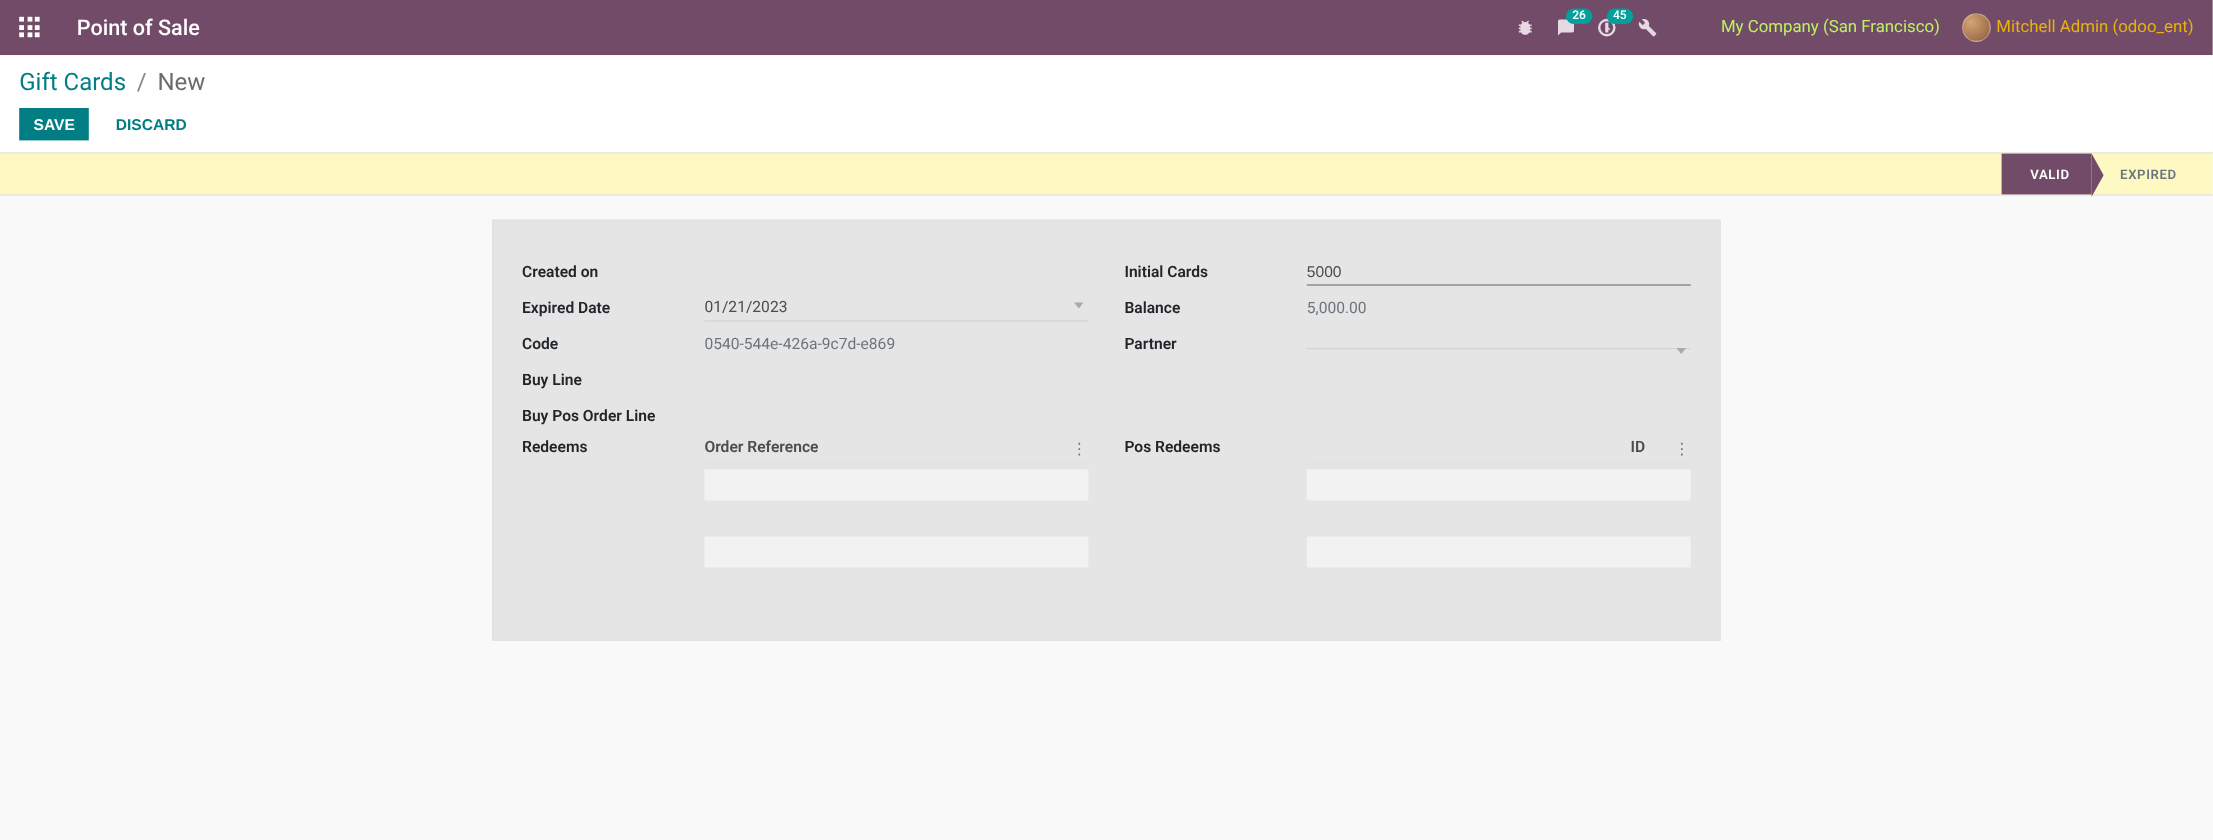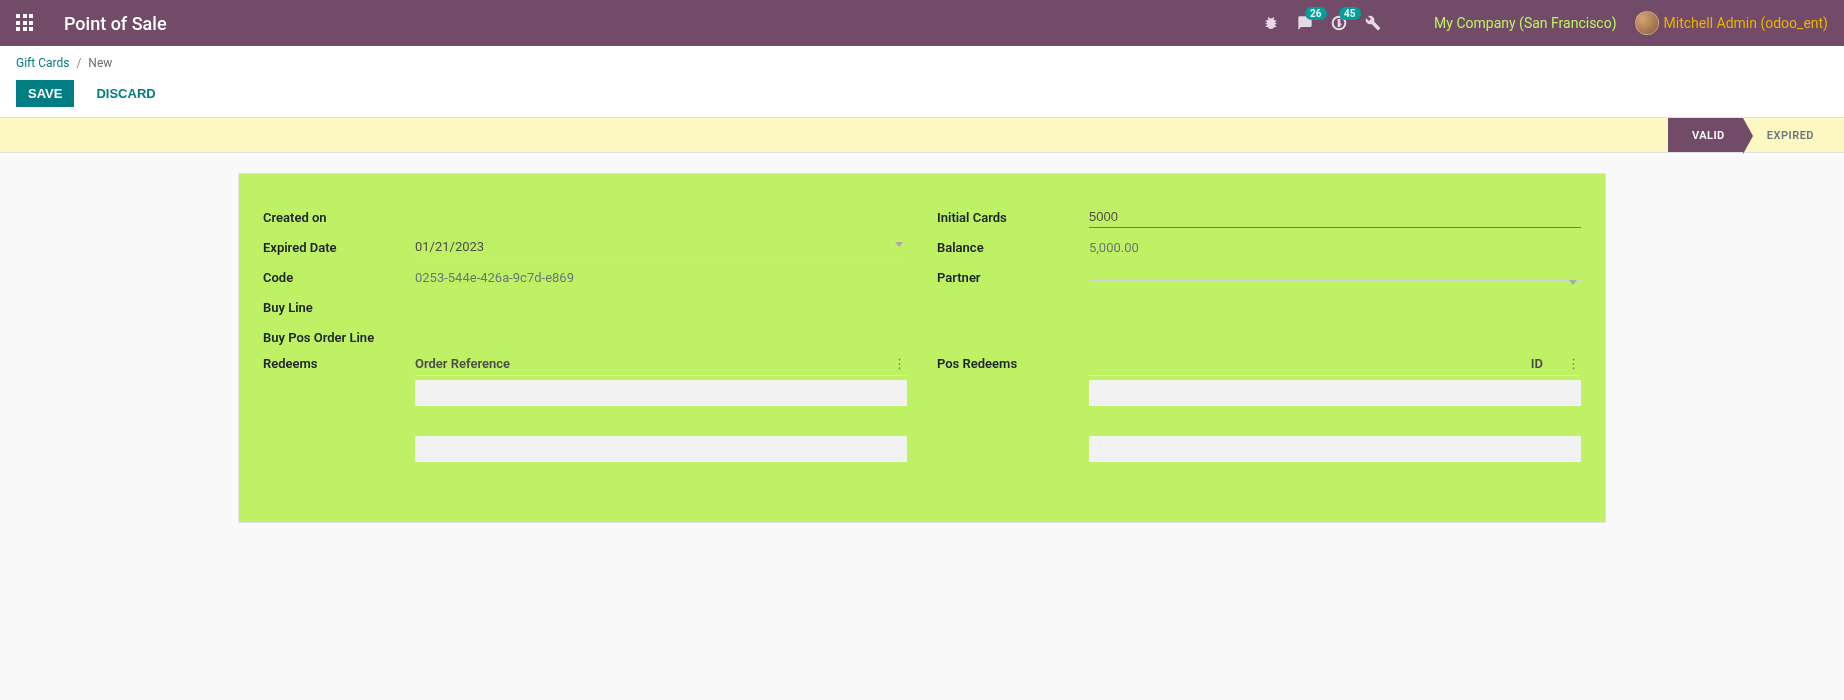--- a/index.html
+++ b/index.html
@@ -16,39 +16,39 @@
   .navbar-right { margin-left:auto; display:flex; align-items:center; gap: 18px; }
   .systray-item { position:relative; cursor:pointer; color:#e7d9e3; }
   .badge { position:absolute; top:-8px; left:8px; background:#00A09D; color:#fff; border-radius:10px; font-size:10px; padding:1px 5px; font-weight:600;}
   .company { color:#bef264; font-size:14px;margin-left:35px; }
   .user { display:flex; align-items:center; gap:5px; color:#eab308; font-size:14px;}
   .avatar { width:24px; height:24px; border-radius:50%; background: radial-gradient(circle at 30% 30%, #d4a574, #8b5a3c); border:1px solid rgba(255,255,255,0.3);}
   .icon-svg { width:16px; height:16px; fill:#e7d9e3; display:block;}
   
   
   .control-panel { background:#fff;  padding: 10px 16px 0 16px;}
-  .breadcrumb { font-size: 12px; margin-bottom: 10px; color:#6c6c6c;}
+  .breadcrumb { font-size: 20px; margin-bottom: 10px; color:#6c6c6c;}
   .breadcrumb a { color:#017e84; text-decoration:none; cursor:pointer;}
   .breadcrumb .sep { color:#888; margin:0 4px;}
   .action-buttons { display:flex; gap: 10px; padding-bottom:10px;}
   .btn-save { background:#017e84; color:#fff; border:none; padding: 6px 12px; font-size:13px; font-weight:600; cursor:pointer; text-transform:uppercase;}
   .btn-discard { background:transparent; color:#017e84; border:none; padding: 6px 12px; font-size:13px; font-weight:600; cursor:pointer; text-transform:uppercase;}
   
   
   .statusbar-wrap { background:#fef9c3; border-top:1px solid #dee2e6; border-bottom:1px solid #dee2e6; height:36px; display:flex; justify-content:flex-end; align-items:stretch; padding-right: 0;}
   .status-steps { display:flex; align-items:stretch; margin-right:12px;}
   .status-step { position:relative; display:flex; align-items:center; padding: 0 18px 0 24px; font-size:11px; font-weight:600; letter-spacing:0.5px; cursor:pointer; color:#6c757d;}
   .status-step.active { background:#714B67; color:#fff; }
   .status-step.active::after { content:""; position:absolute; right:-10px; top:0; border-top:18px solid transparent; border-bottom:18px solid transparent; border-left:10px solid #714B67; z-index:2;}
   .status-step.active::before { content:""; position:absolute; left:0; top:0; border-top:18px solid transparent; border-bottom:18px solid transparent; border-left:10px solid #fff; }
   .status-step:first-child.active::before { display:none;}
   
   
   .form-container { display:flex; justify-content:center; padding: 20px 0 40px 0;}
-  .form-sheet { background:#bef264; border:1px solid #dee2e6; width: 1368px; padding: 28px 24px 60px 24px; }
+  .form-sheet { background:#e5e5e5; border:1px solid #dee2e6; width: 1024px; padding: 28px 24px 60px 24px; }
   .form-columns { display:flex; gap: 30px;}
   .form-col { flex:1; }
   .form-row { display:flex; align-items:center; min-height:30px; margin-bottom: 0px;}
   .form-label { width: 152px; font-weight:600; color:#212529; font-size:13px; padding-right:8px;}
   .form-value { flex:1; font-size:13px; color:#666; }
   .form-input { flex:1; border:none; border-bottom:1px solid #ced4da; font-size:13px; padding: 3px 0; background:transparent; outline:none; color:#4c4c4c;}
   .form-input.dropdown { position:relative; cursor:pointer;}
   .dropdown-caret { position:absolute; right:4px; top:6px; width:0; height:0; border-left:4px solid transparent; border-right:4px solid transparent; border-top:5px solid #aaa;}
   .form-readonly { color:#6c757d; }
   
@@ -142,21 +142,21 @@
         </div>
         <div class="form-row">
           <div class="form-label">Expired Date</div>
           <div class="form-input dropdown">
             <span>01/21/2023</span>
             <span class="dropdown-caret"></span>
           </div>
         </div>
         <div class="form-row">
           <div class="form-label">Code</div>
-          <div class="form-value form-readonly">0253-544e-426a-9c7d-e869</div>
+          <div class="form-value form-readonly">0540-544e-426a-9c7d-e869</div>
         </div>
         <div class="form-row">
           <div class="form-label">Buy Line</div>
           <div class="form-value"></div>
         </div>
         <div class="form-row">
           <div class="form-label">Buy Pos Order Line</div>
           <div class="form-value"></div>
         </div>
         <div class="form-row" style="align-items:flex-start;">

